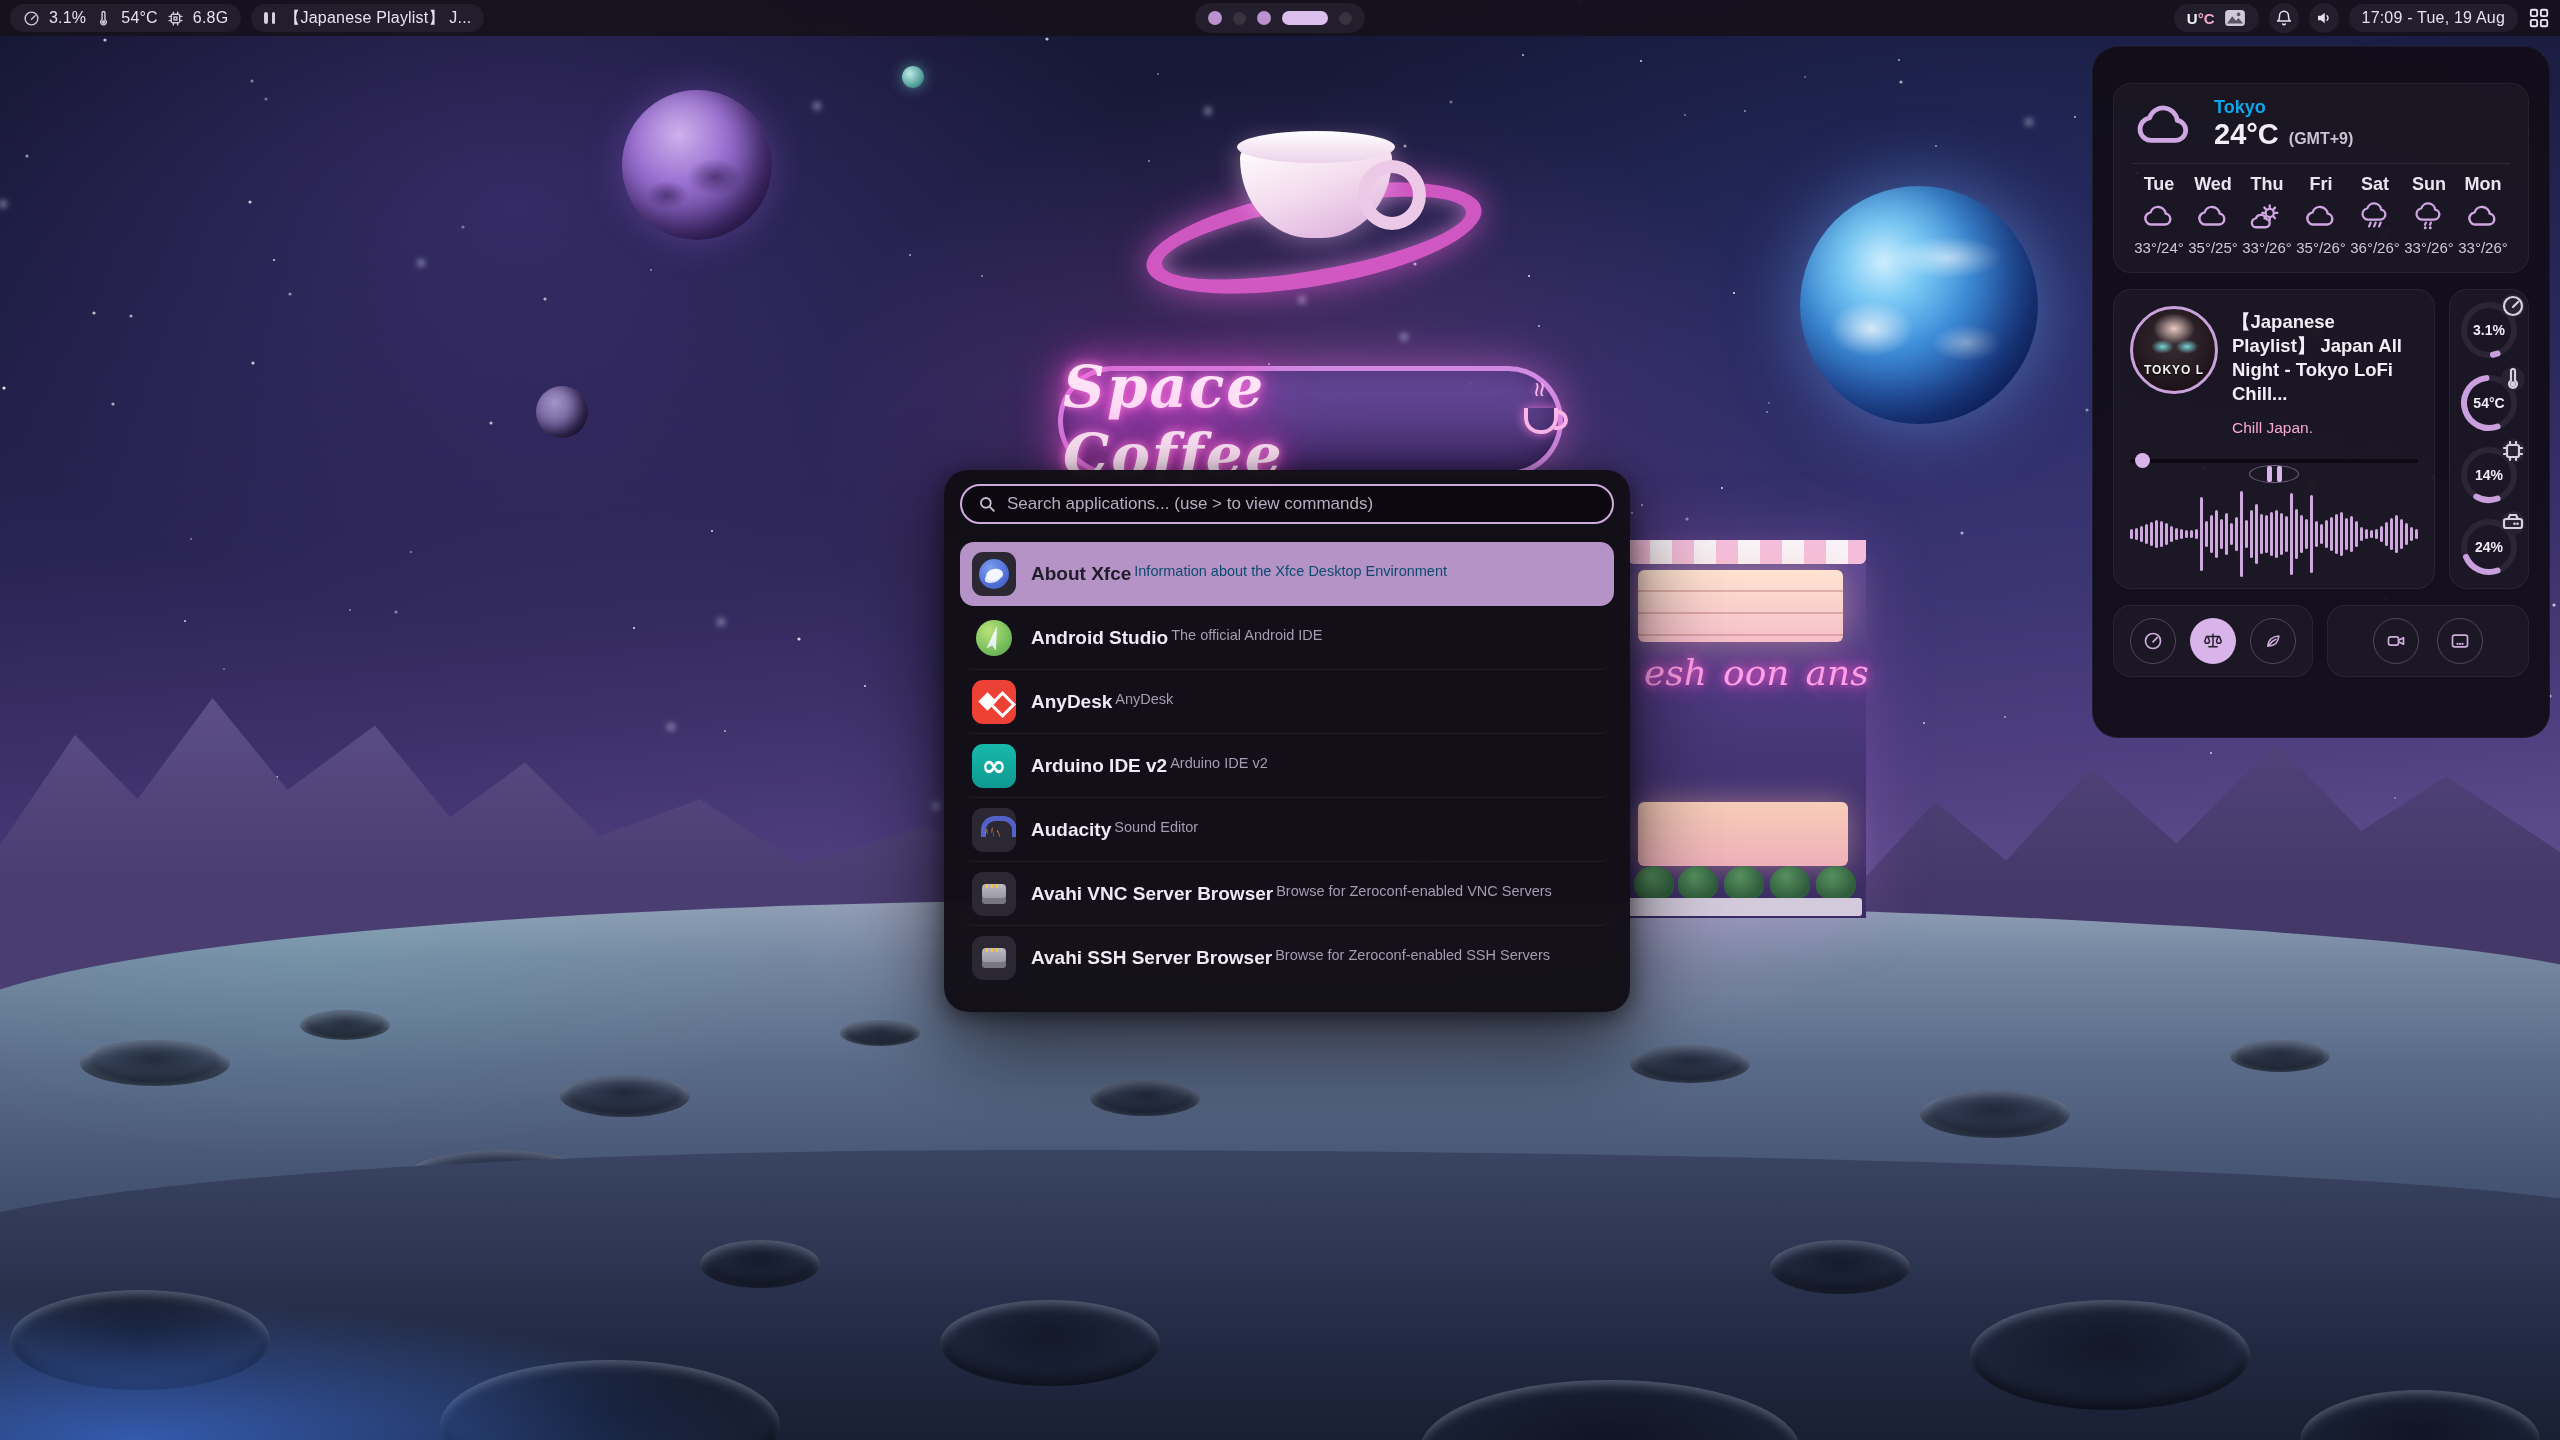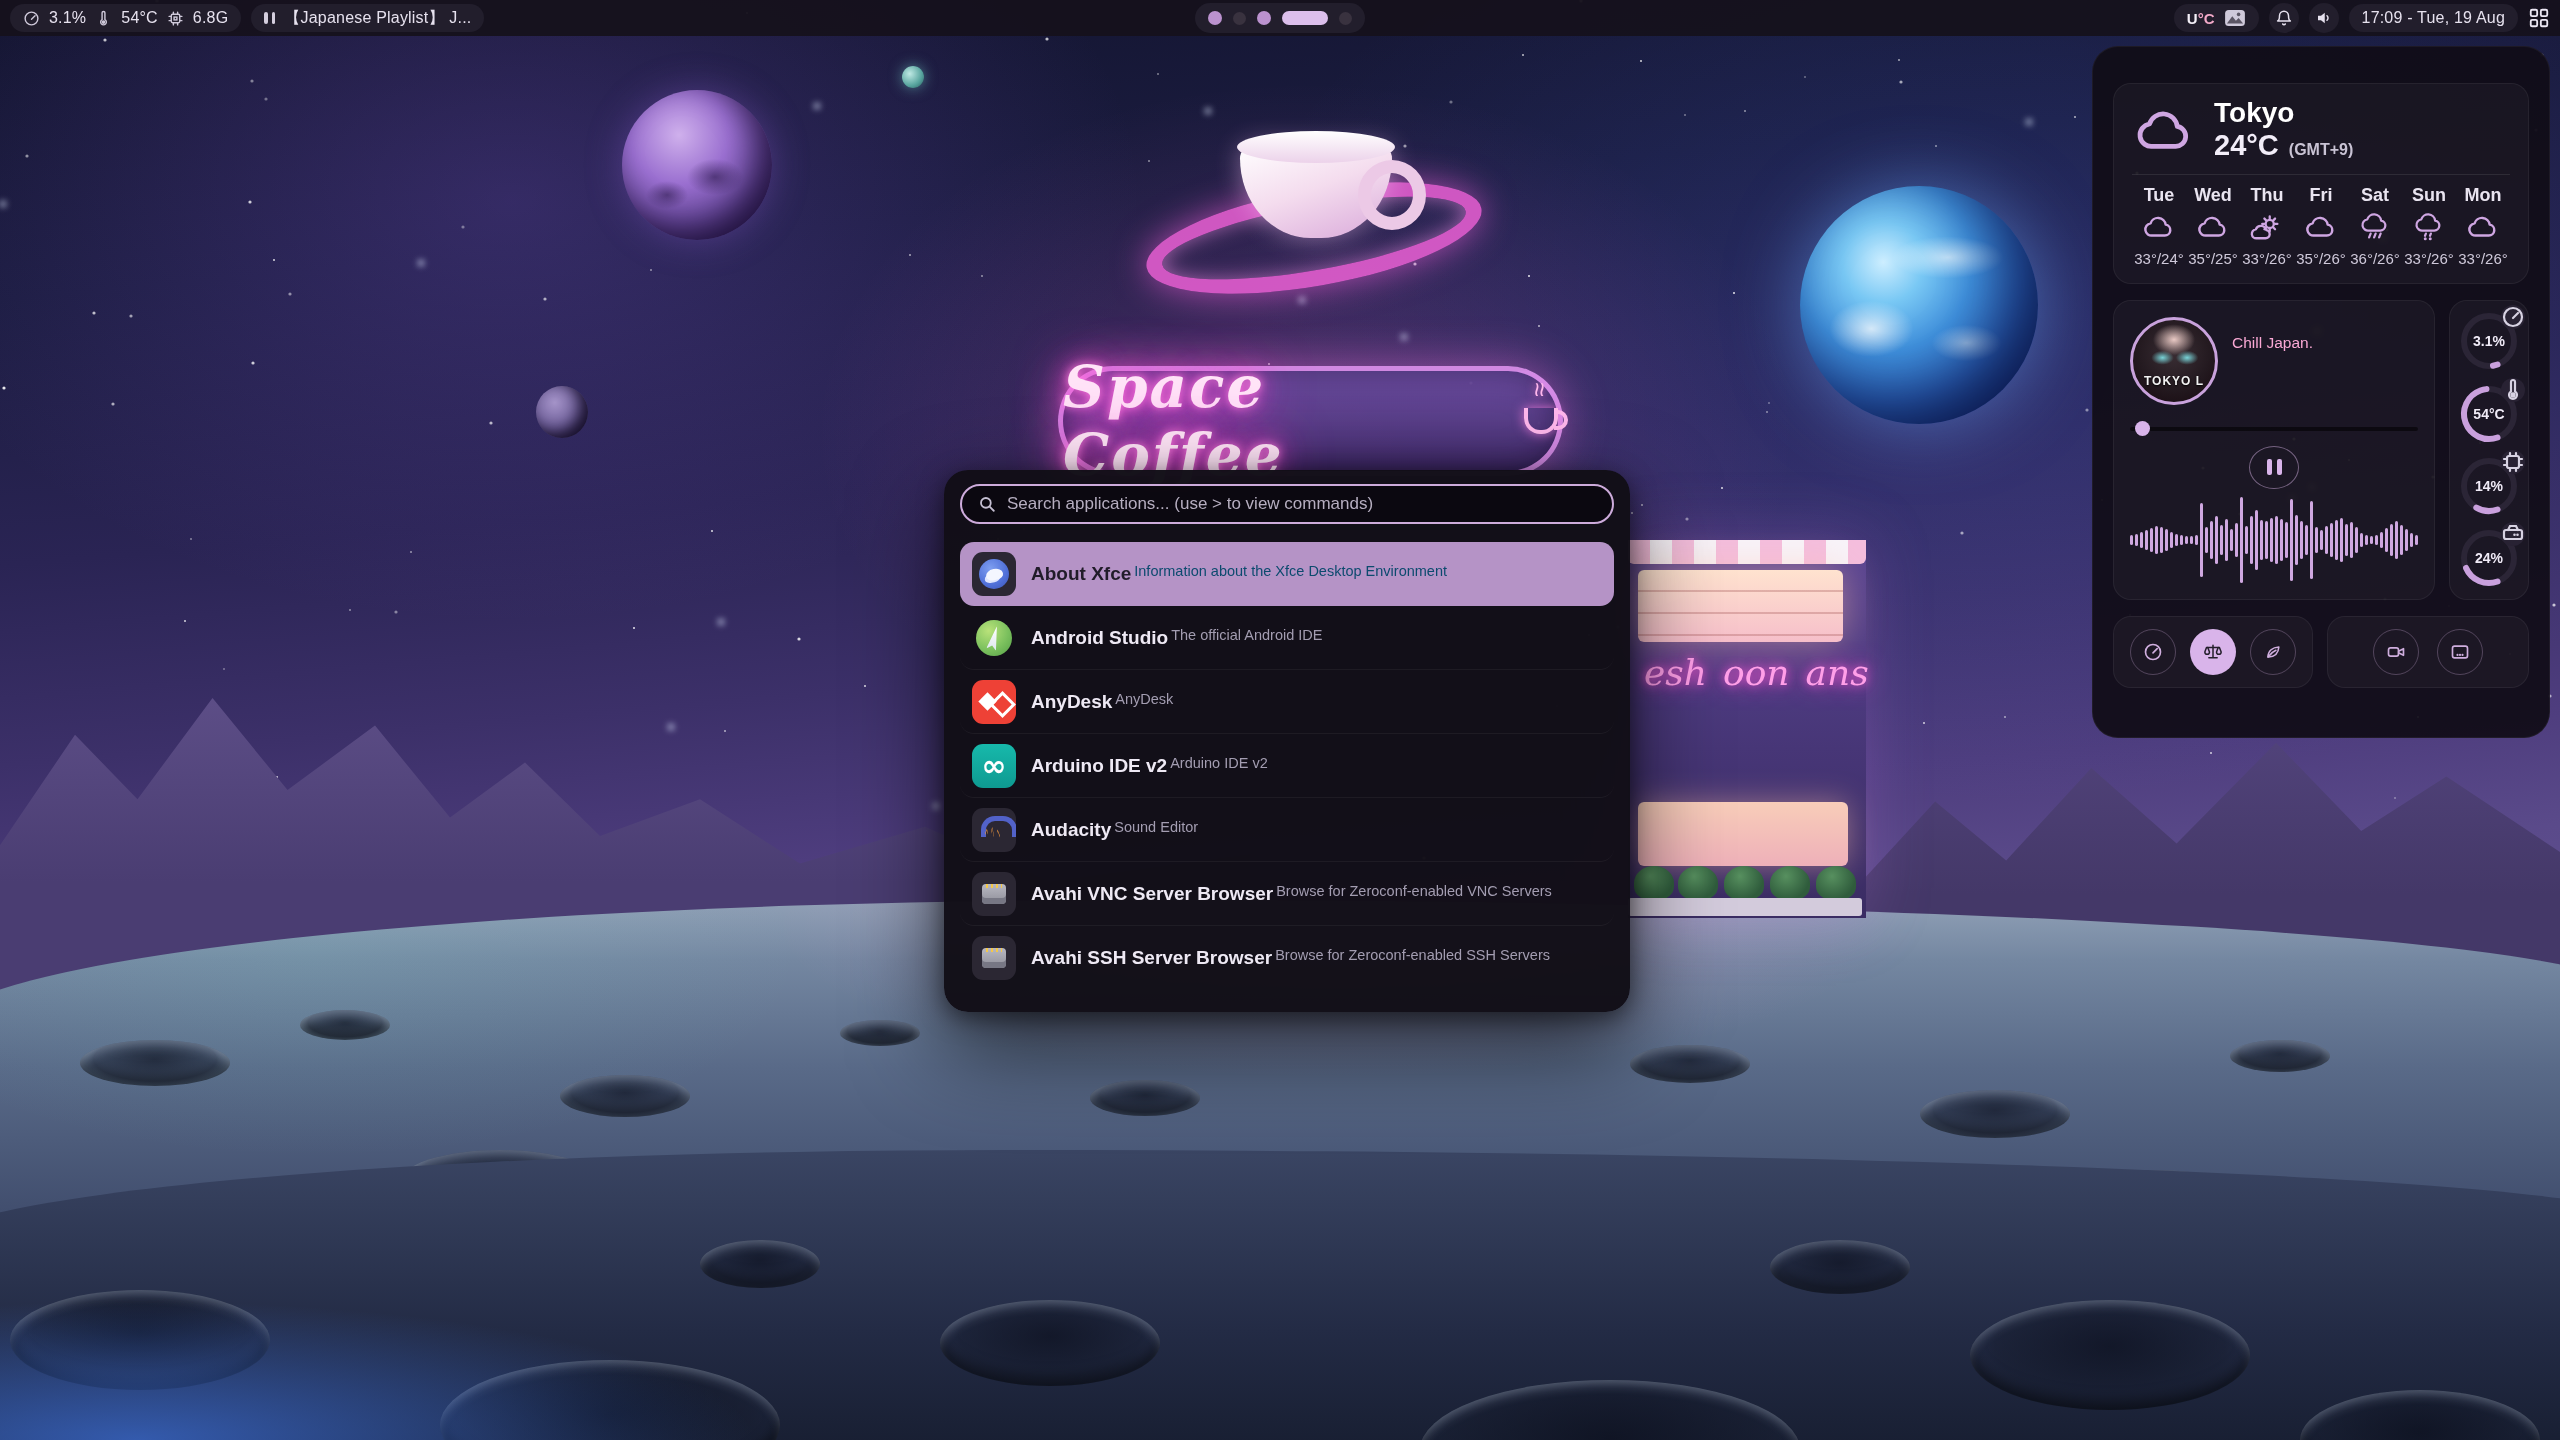--- a/index.html
+++ b/index.html
@@ -187,21 +187,21 @@
   .avatar { width:46px; height:46px; border-radius:50%; border:2.5px solid #cfaede; flex:none;
     background:radial-gradient(circle at 42% 40%, #6b4434, #33201d 55%, #130d10 90%); }
   .user-texts { margin-left:13px; flex:1; }
   .user-name { font-size:18px; font-weight:700; color:#f0ebf7; }
   .user-uptime { font-size:17px; color:#e4def0; margin-top:2px; }
   .circle-btn { width:42px; height:42px; border-radius:50%; border:1px solid rgba(207,174,222,.35);
     display:flex; align-items:center; justify-content:center; margin-left:9px; }
 
   .weather-card { margin-top:16px; padding:14px 18px 16px 18px; }
   .weather-head { display:flex; align-items:center; gap:16px; }
-  .weather-city { font-size:28px; font-weight:700; color:#ffffff; line-height:1.1; }
+  .weather-city { font-size:18px; font-weight:700; color:#0ea5e9; line-height:1.1; }
   .weather-temp-row { display:flex; align-items:baseline; gap:10px; }
   .weather-temp { font-size:29px; font-weight:700; color:#f2edf8; }
   .weather-tz { font-size:16px; font-weight:600; color:#c9c3d4; }
   .weather-divider { height:1px; background:rgba(255,255,255,.09); margin:12px 0 10px 0; }
   .forecast { display:flex; }
   .forecast-day { flex:1; display:flex; flex-direction:column; align-items:center; gap:7px; }
   .fc-name { font-size:18px; font-weight:700; color:#e9e4f0; }
   .fc-temps { font-size:15px; color:#cfc9da; }
 
   .mid-row { display:flex; margin-top:16px; height:300px; }
@@ -577,20 +577,21 @@
       </div>
   </div>
 
   <div class="mid-row">
     <div class="card music-card">
       <div class="music-head">
         <span class="album">
           <span class="album-caption">TOKYO L</span>
         </span>
         <span class="music-texts">
+          <div class="music-title">【Japanese Playlist】 Japan All Night - Tokyo LoFi Chill...</div>
           <div class="music-sub">Chill Japan.</div>
         </span>
       </div>
       <div class="progress">
         <span class="progress-track"></span>
         <span class="progress-knob" id="progress-knob" style="left: calc(3% - 4px);"></span>
       </div>
       <div class="pause-btn">
           <i></i>
           <i></i>

